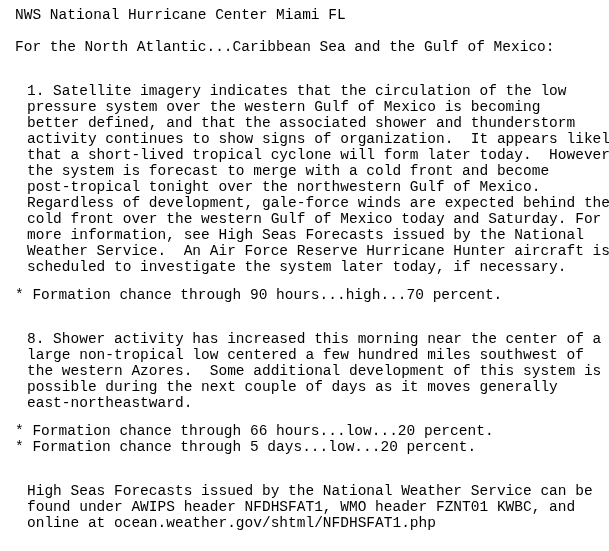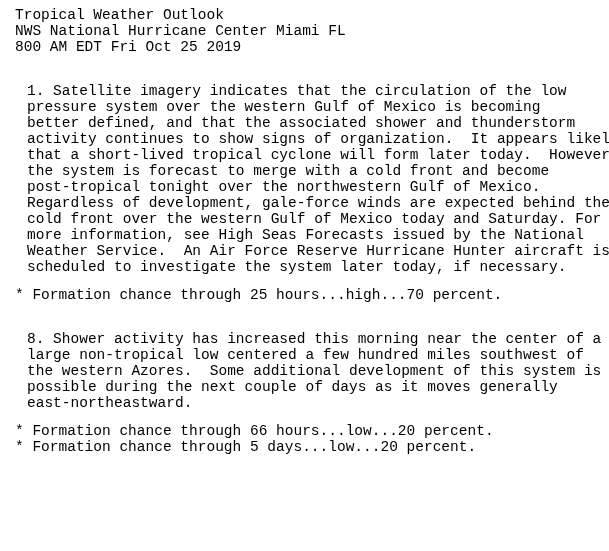--- a/index.html
+++ b/index.html
@@ -36,47 +36,49 @@
     font: inherit;
     white-space: pre;
   }
 </style>
 </head>
 <body>
 
 <div class="doc">
 
   <div class="block">
-    <div class="line">Tropical Weather Outlook</div>
     <div class="line">NWS National Hurricane Center Miami FL</div>
-    <div class="line">800 AM EDT Fri Oct 25 2019</div>
   </div>
 
+  <div class="line">For the North Atlantic...Caribbean Sea and the Gulf of Mexico:</div>
 
   <div class="block">
     <pre class="lines">1. Satellite imagery indicates that the circulation of the low
 pressure system over the western Gulf of Mexico is becoming
 better defined, and that the associated shower and thunderstorm
 activity continues to show signs of organization.  It appears likely
 that a short-lived tropical cyclone will form later today.  However,
 the system is forecast to merge with a cold front and become
 post-tropical tonight over the northwestern Gulf of Mexico.
 Regardless of development, gale-force winds are expected behind the
 cold front over the western Gulf of Mexico today and Saturday. For
 more information, see High Seas Forecasts issued by the National
 Weather Service.  An Air Force Reserve Hurricane Hunter aircraft is
 scheduled to investigate the system later today, if necessary.</pre>
-    <div class="line">* Formation chance through 25 hours...high...70 percent.</div>
+    <div class="line">* Formation chance through 90 hours...high...70 percent.</div>
   </div>
 
   <div class="block">
     <pre class="lines">8. Shower activity has increased this morning near the center of a
 large non-tropical low centered a few hundred miles southwest of
 the western Azores.  Some additional development of this system is
 possible during the next couple of days as it moves generally
 east-northeastward.</pre>
     <div class="line">* Formation chance through 66 hours...low...20 percent.</div>
     <div class="line">* Formation chance through 5 days...low...20 percent.</div>
   </div>
 
+  <pre class="lines">High Seas Forecasts issued by the National Weather Service can be
+found under AWIPS header NFDHSFAT1, WMO header FZNT01 KWBC, and
+online at ocean.weather.gov/shtml/NFDHSFAT1.php</pre>
 
 
 </div>
 
 </body></html>

